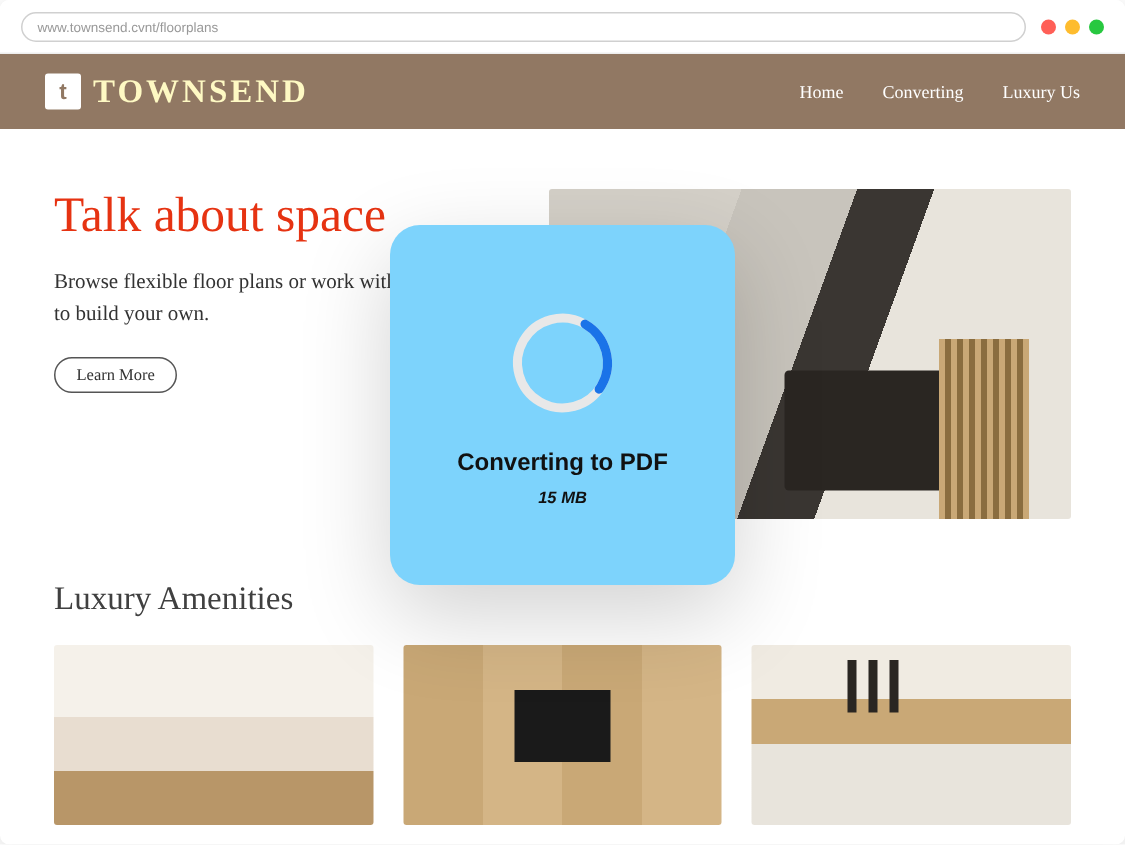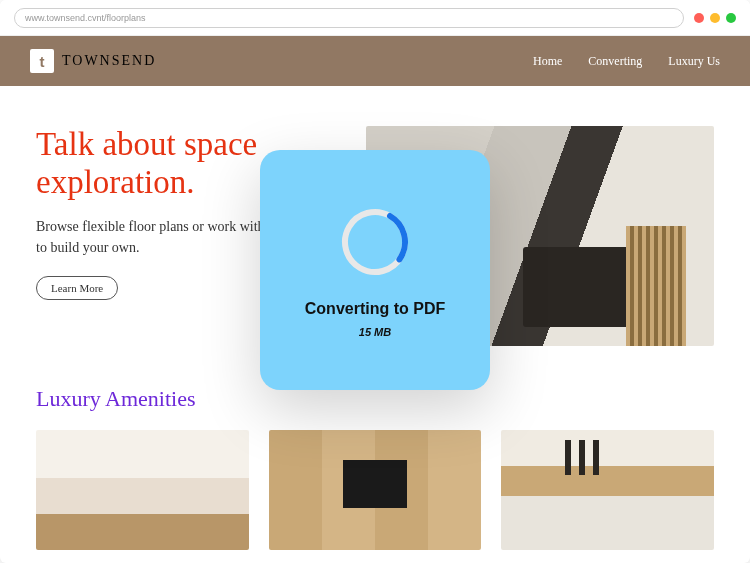--- a/index.html
+++ b/index.html
@@ -72,24 +72,24 @@
     display: flex;
     align-items: center;
     justify-content: center;
     font-family: Arial, sans-serif;
     font-weight: bold;
     color: #917863;
     font-size: 15px;
     border-radius: 2px;
   }
   .brand-name {
-    color: #000000;
-    font-size: 14px;
+    color: #fef9c3;
+    font-size: 22px;
     letter-spacing: 2px;
-    font-weight: 400;
+    font-weight: 700;
   }
   .nav {
     display: flex;
     gap: 26px;
     text-align: right;
   }
   .nav a {
     color: #fff;
     font-size: 12px;
     text-decoration: none;
@@ -158,21 +158,21 @@
   .hero-image::after {
     content:"";
     position:absolute;
     right:8%; bottom:0;
     width:60px; height:120px;
     background: repeating-linear-gradient(90deg, #c9a876 0 4px, #8a6d3f 4px 8px);
   }
 
   .section-title {
     font-size: 22px;
-    color: #6d28d9;
+    color: #404040;
     font-weight: 400;
     margin-bottom: 18px;
   }
   .amenity-grid {
     display: flex;
     gap: 20px;
   }
   .amenity {
     flex: 1;
     height: 120px;
@@ -271,21 +271,20 @@
       <a href="#">Converting</a>
       <a href="#">Luxury Us</a>
     </nav>
   </div>
 
   <div class="content">
     <div class="hero">
       <div class="hero-text">
         <h1 class="headline">
           <span>Talk about space</span><br>
-          <span>exploration.</span>
         </h1>
         <p class="subhead">Browse flexible floor plans or work with a designer to build your own.</p>
         <button class="learn-more">Learn More</button>
       </div>
       <div class="hero-image"></div>
     </div>
 
     <h2 class="section-title">Luxury Amenities</h2>
     <div class="amenity-grid">
       <div class="amenity bed"></div>

